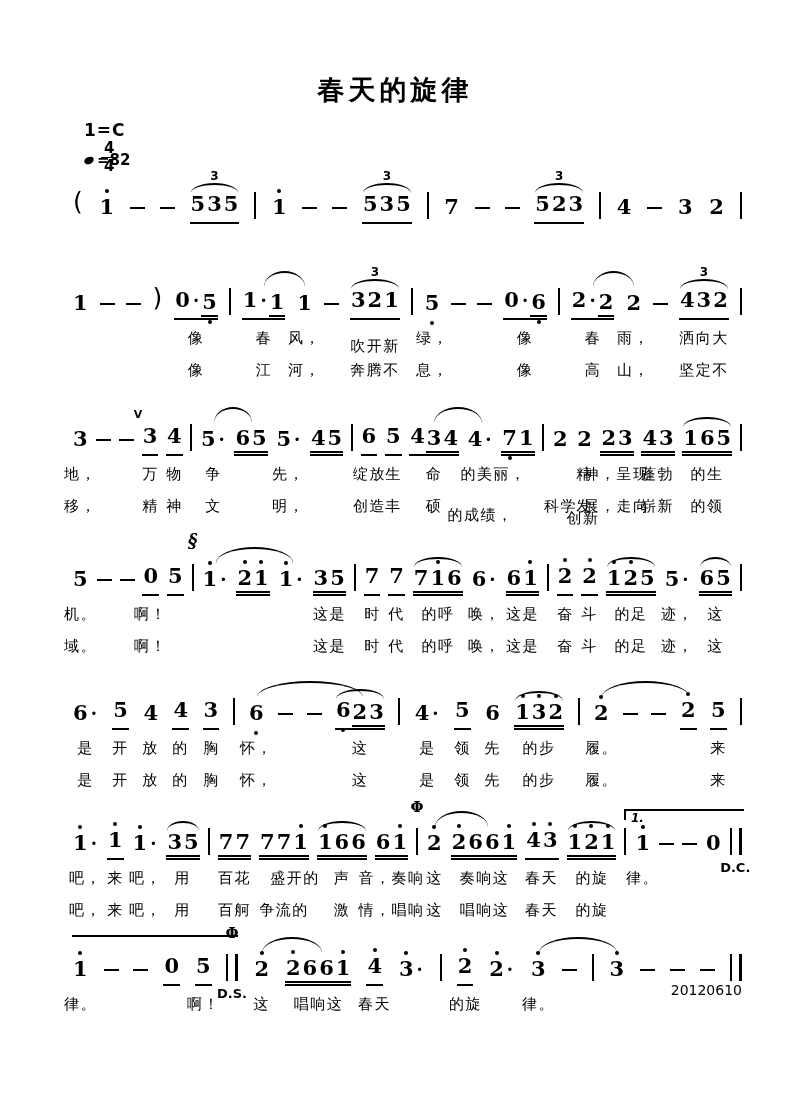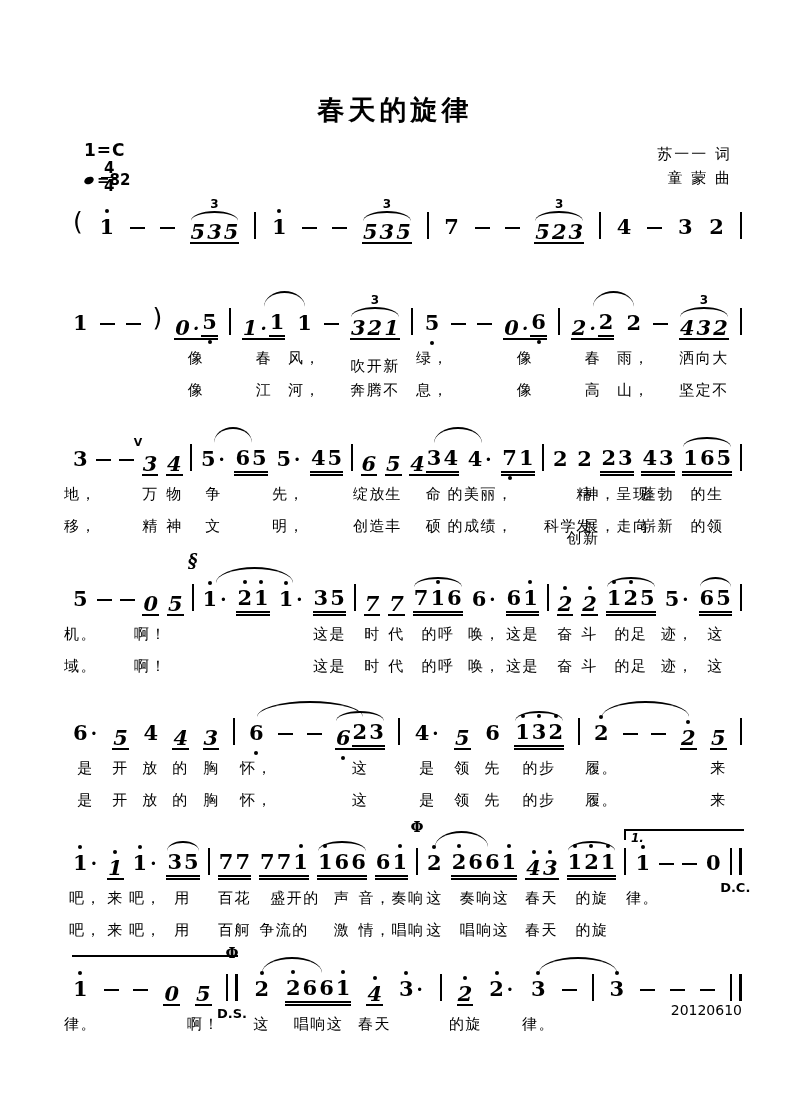--- a/index.html
+++ b/index.html
@@ -1,37 +1,37 @@
 <!DOCTYPE html>
 <html><head>
 <meta charset="utf-8">
 <style>
   html,body{margin:0;padding:0;background:#888;}
   .page{width:790px;height:1119px;background:#fff;position:relative;overflow:hidden;
         font-family:"DejaVu Sans",sans-serif;color:#000;margin:0 auto;}
-  .title{text-align:center;padding-top:92px;font-size:27px;font-weight:bold;letter-spacing:4px;
+  .title{text-align:center;padding-top:72px;font-size:27px;font-weight:bold;letter-spacing:4px;
          font-family:"DejaVu Serif",serif;}
   .meta{position:relative;margin:12px 46px 0 84px;height:58px;}
   .key-time{position:absolute;left:0;top:0;display:flex;align-items:center;font-size:17px;font-weight:bold;flex-direction:column;}
   .key{margin-right:9px;letter-spacing:1px;}
   .ts{display:inline-flex;flex-direction:column;align-items:center;font-size:15px;line-height:1.1;}
   .ts .top{border-bottom:1.5px solid #000;padding:0 3px;}
   .tempo{position:absolute;left:0;top:31px;font-size:15px;font-weight:bold;display:flex;align-items:center;}
   .notehead{width:10px;height:7px;background:#000;border-radius:50%;transform:rotate(-25deg);margin-right:3px;}
   .credits{position:absolute;right:12px;top:2px;text-align:right;font-size:15px;line-height:1.6;letter-spacing:2px;}
   .score{margin:4px 48px 0 72px;width:670px;}
   .system{position:relative;}
   .s1{margin-top:10px;} .s2{margin-top:60px;} .s3{margin-top:36px;} .s4{margin-top:40px;}
   .s5{margin-top:34px;} .s6{margin-top:30px;} .s7{margin-top:26px;}
   .notes{display:flex;justify-content:space-between;align-items:flex-end;height:36px;
          font-family:"DejaVu Serif",serif;font-weight:bold;font-size:21px;line-height:1;}
   .note{position:relative;display:inline-flex;align-items:flex-end;white-space:nowrap;}
   .part{display:inline-block;}
   .u0{padding-bottom:7px;}
-  .u1{padding-bottom:0;border-bottom:2px solid #000;font-style:italic;}
+  .u1{padding-bottom:8px;border-bottom:2px solid #000;}
   .u2{padding-bottom:3px;border-bottom:5px double #000;}
   .ch{position:relative;display:inline-block;padding:0 1px;}
   .aug{font-size:18px;padding:0 2px;}
   .oct{position:absolute;left:50%;width:4px;height:4px;border-radius:50%;background:#000;transform:translateX(-50%);}
   .oct.up{top:-7px;}
   .oct.dn{bottom:-12px;}
   .bar{width:2px;height:27px;background:#000;margin-bottom:5px;position:relative;}
   .dbar{width:7px;height:27px;border-left:2px solid #000;border-right:3px solid #000;margin-bottom:5px;position:relative;}
   .dash{width:15px;height:2.5px;background:#000;margin-bottom:15px;position:relative;}
   .paren{position:relative;font-size:25px;font-weight:normal;padding-bottom:3px;font-family:"DejaVu Sans",sans-serif;}
@@ -62,24 +62,20 @@
       <span class="key">1=C</span>
       <span class="ts">
         <span class="top">4</span>
         <span class="bot">4</span>
       </span>
     </div>
     <div class="tempo">
       <span class="notehead"></span>
       <span>=82</span>
     </div>
-    <div class="credits">
-      <div>苏一一 词</div>
-      <div>童 蒙 曲</div>
-    </div>
   </div>
   <div class="score">
       <div class="system s1">
         <div class="notes">
           <span class="note paren">
             <span class="part u0"><span class="ch">(</span></span>
           </span>
           <span class="note">
             <span class="part u0"><span class="ch">1<i class="oct up"></i></span></span>
           </span>
@@ -270,37 +266,37 @@
         </div>
         <div class="lyrics">
           <span class="syl" style="left: 8.5px;">地，</span>
           <span class="syl" style="left: 78.5px;">万</span>
           <span class="syl" style="left: 102.5px;">物</span>
           <span class="syl" style="left: 141.5px;">争</span>
           <span class="syl" style="left: 216.5px;">先，</span>
           <span class="syl" style="left: 297.5px;">绽放</span>
           <span class="syl" style="left: 321.5px;">生</span>
           <span class="syl" style="left: 362px;">命</span>
-          <span class="syl" style="left: 408.5px;">的美丽，</span>
+          <span class="syl" style="left: 408.5px; padding-left: 26px;">的美丽，</span>
           <span class="syl" style="left: 511px; margin-top: 44px;">创新</span>
           <span class="syl" style="left: 512.5px;">精</span>
           <span class="syl" style="left: 544.5px;">神，呈现</span>
           <span class="syl" style="left: 585.5px;">蓬勃</span>
           <span class="syl" style="left: 635px;">的生</span>
         </div>
         <div class="lyrics">
           <span class="syl" style="left: 8.5px;">移，</span>
           <span class="syl" style="left: 78.5px;">精</span>
           <span class="syl" style="left: 102.5px;">神</span>
           <span class="syl" style="left: 141.5px;">文</span>
           <span class="syl" style="left: 216.5px;">明，</span>
           <span class="syl" style="left: 297.5px;">创造</span>
           <span class="syl" style="left: 321.5px;">丰</span>
           <span class="syl" style="left: 362px;">硕</span>
-          <span class="syl" style="left: 408.5px;">的成绩，</span>
+          <span class="syl" style="left: 408.5px; margin-top: 9px;">的成绩，</span>
           <span class="syl" style="left: 488.5px;">科学</span>
           <span class="syl" style="left: 512.5px;">发</span>
           <span class="syl" style="left: 544.5px;">展，走向</span>
           <span class="syl" style="left: 585.5px;">崭新</span>
           <span class="syl" style="left: 635px;">的领</span>
         </div>
         <i class="slur" style="left: 141.5px; width: 38.65px; top: -13px;"></i>
         <i class="slur" style="left: 362px; width: 47.85px; top: -13px;"></i>
       </div>
       <div class="system s4">

